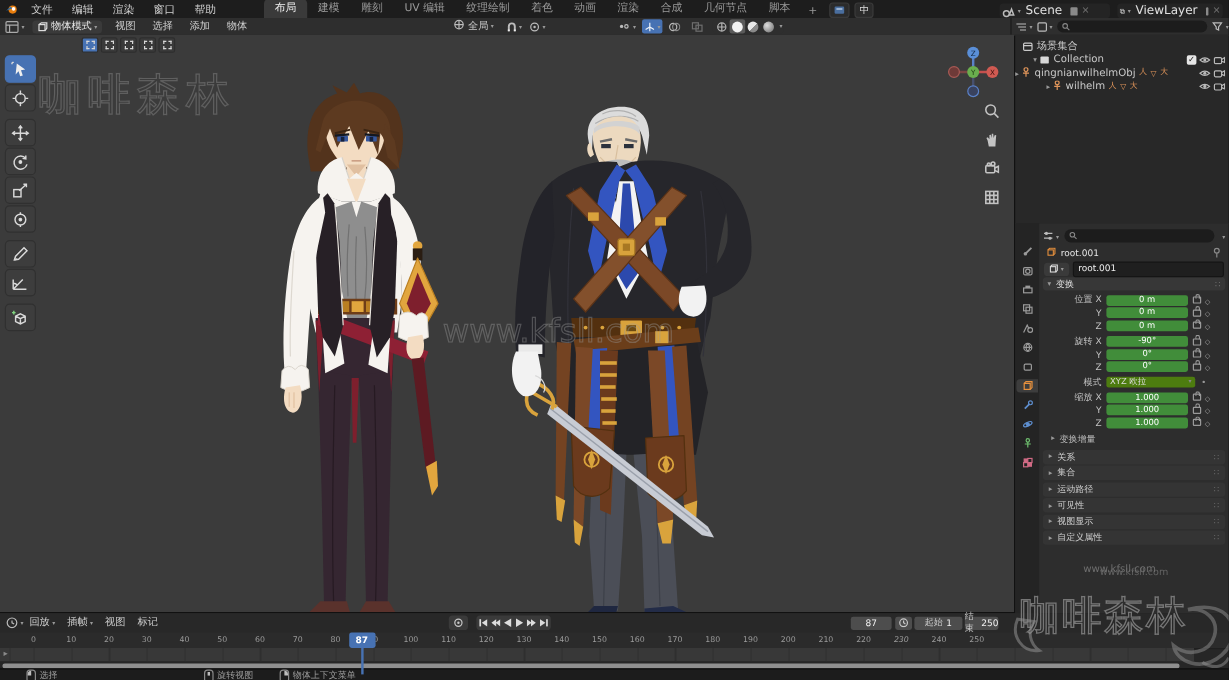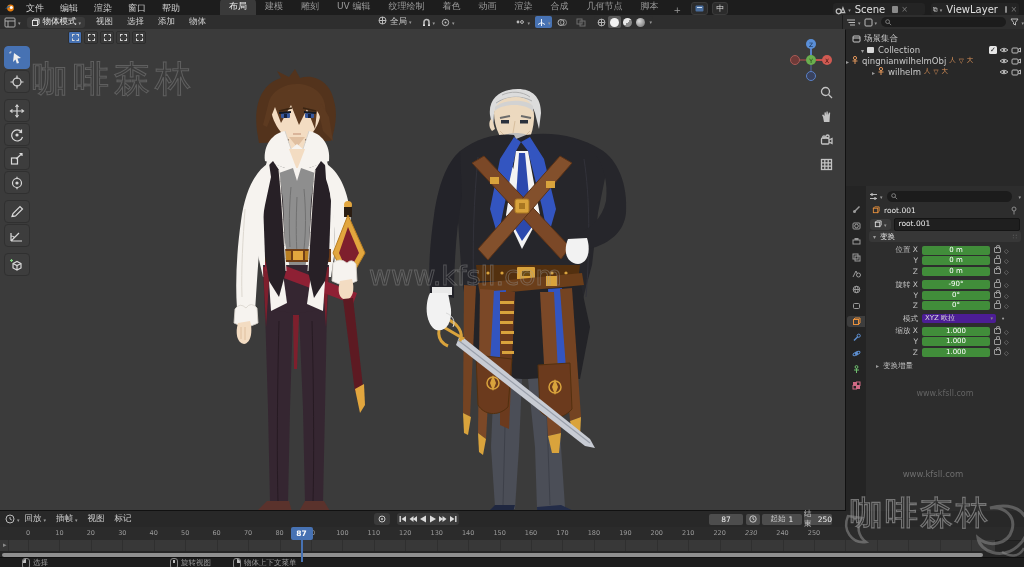--- a/index.html
+++ b/index.html
@@ -57,21 +57,21 @@
   .ol-right{margin-left:auto;display:flex;align-items:center;gap:2px;padding-right:3px;}
   
   #props{left:846px;top:186px;width:178px;height:325px;background:#2d2d2d;}
   #ptabs{position:absolute;left:0;top:0;width:20px;height:325px;background:#242424;display:flex;flex-direction:column;align-items:center;padding-top:18px;gap:5px;}
   .ptab{width:18px;height:11px;display:flex;align-items:center;justify-content:center;border-radius:3px 0 0 3px;}
   .ptab.active{background:#3d3d3d;}
   #pcontent{position:absolute;left:20px;top:0;width:158px;height:325px;font-size:7.5px;}
   .prow{display:flex;align-items:center;}
   .plabel{width:52px;text-align:right;padding-right:4px;color:#c3c3c3;}
   .pfield{width:68px;height:9px;background:#418d3a;border-radius:2px;color:#fff;text-align:center;line-height:9px;font-size:7px;}
-  .pdrop{width:68px;height:9px;background:#4c1d95;border-radius:2px;color:#ddd;font-size:7px;line-height:9px;padding:0 3px;display:flex;}
+  .pdrop{width:68px;height:9px;background:#4d7c0f;border-radius:2px;color:#ddd;font-size:7px;line-height:9px;padding:0 3px;display:flex;}
   .pdrop::after{content:"▾";font-size:5px;color:#888;margin-left:auto;}
   .lock{width:5px;height:4px;border:1px solid #9a9a9a;border-radius:1px;position:relative;margin-left:4px;}
   .lock::before{content:"";position:absolute;left:0.5px;top:-3.5px;width:2.5px;height:3px;border:1px solid #9a9a9a;border-bottom:none;border-radius:2px 2px 0 0;}
   .key::after{content:"◇";font-size:6px;color:#999;margin-left:3px;}
   .dot::after{content:"•";font-size:7px;color:#999;margin-left:5px;}
   .panel-hd{display:flex;align-items:center;height:11px;background:#373737;border-radius:3px;margin:0 3px;padding:0 4px;color:#e0e0e0;}
   .panel-hd::before{content:"▾";font-size:6px;color:#999;margin-right:4px;}
   .panel-hd::after{content:"∷";margin-left:auto;color:#6f6f6f;font-size:7px;}
   .sub-collapsed{display:flex;align-items:center;height:10px;padding:0 10px;color:#bdbdbd;}
   .sub-collapsed::before{content:"▸";font-size:6px;color:#999;margin-right:4px;}
@@ -791,20 +791,41 @@
       <div class="prow" style="height:10.5px">
             <span class="plabel">Z</span>
             <span class="pfield">1.000</span>
             <span class="lock"></span>
             <span class="key"></span>
           </div>
     </div>
     <div class="sub-collapsed" style="margin-top:3px">
           <span>变换增量</span>
         </div>
+    <div style="margin-top:4px">
+
+    <div class="prop-section">
+            <span>关系</span>
+          </div>
+          <div class="prop-section">
+            <span>集合</span>
+          </div>
+          <div class="prop-section">
+            <span>运动路径</span>
+          </div>
+          <div class="prop-section">
+            <span>可见性</span>
+          </div>
+          <div class="prop-section">
+            <span>视图显示</span>
+          </div>
+          <div class="prop-section">
+            <span>自定义属性</span>
+          </div>
+        </div>
     <div style="text-align:center;margin-top:18px;color:#636363;font-size:8px">www.kfsll.com</div>
   </div>
 </div>
 
 <div id="timeline" class="abs">
   <div id="tl-hdr">
     <svg width="10" height="10" viewBox="0 0 10 10" style="margin-left:5px">
           <circle cx="5" cy="5" r="4" fill="none" stroke="#bbb"></circle>
           <path d="M5,3 L5,5 L6.8,6" stroke="#bbb" fill="none"></path>
         </svg>

